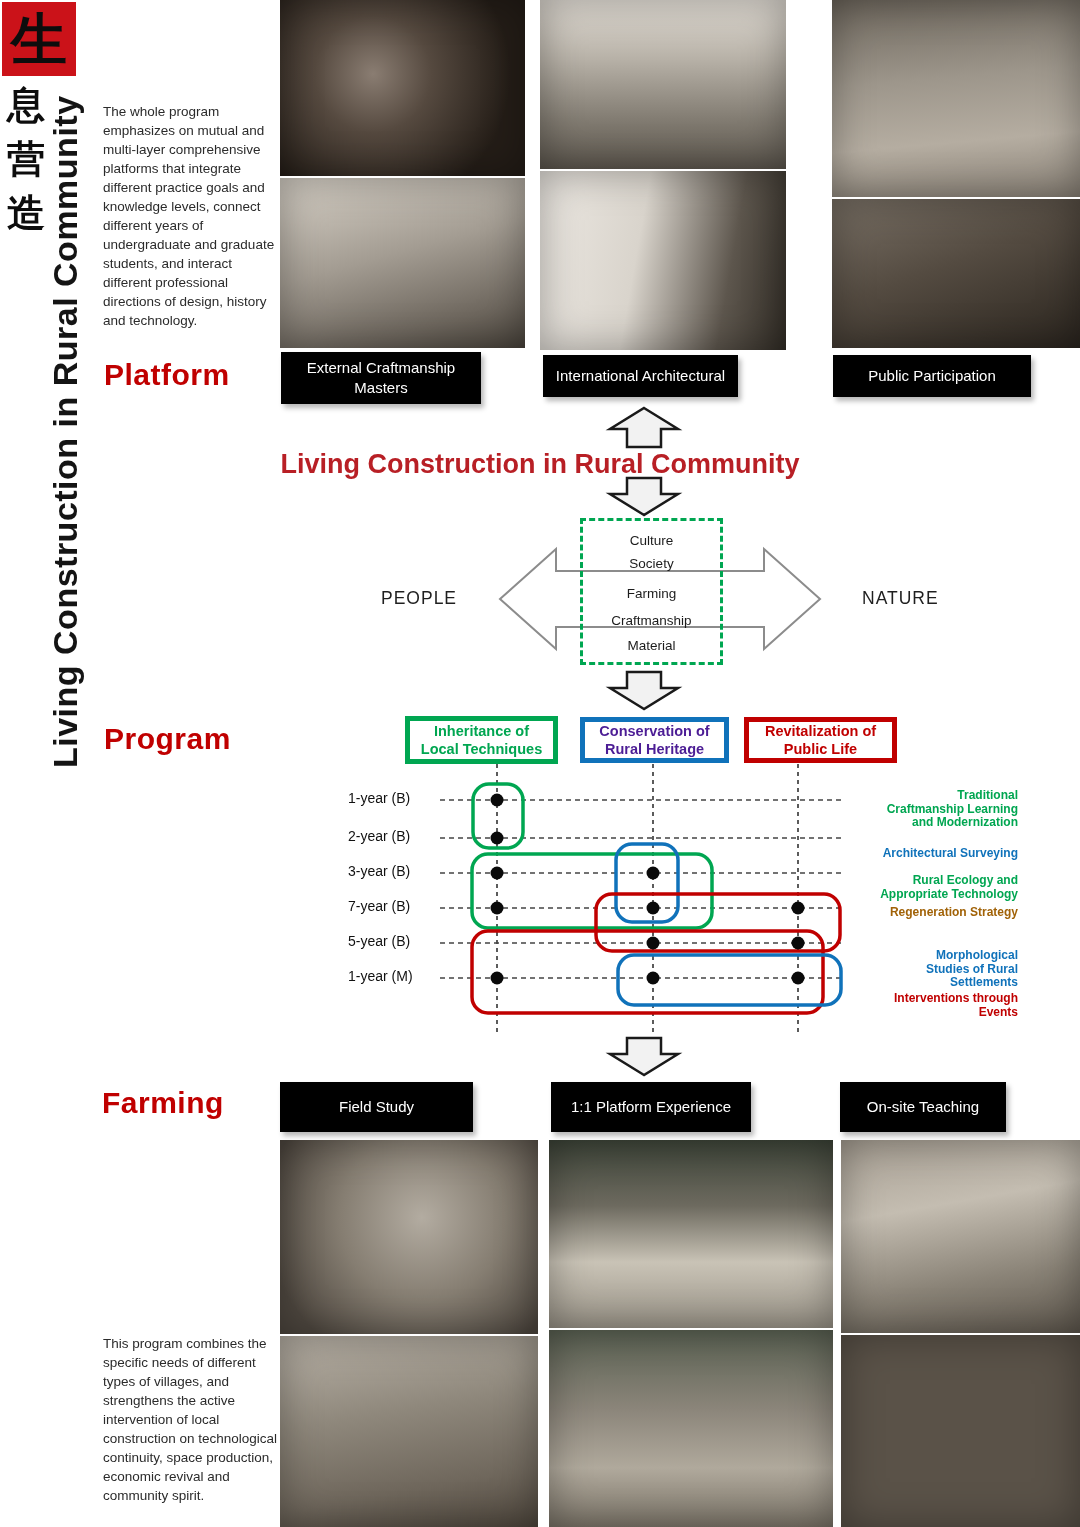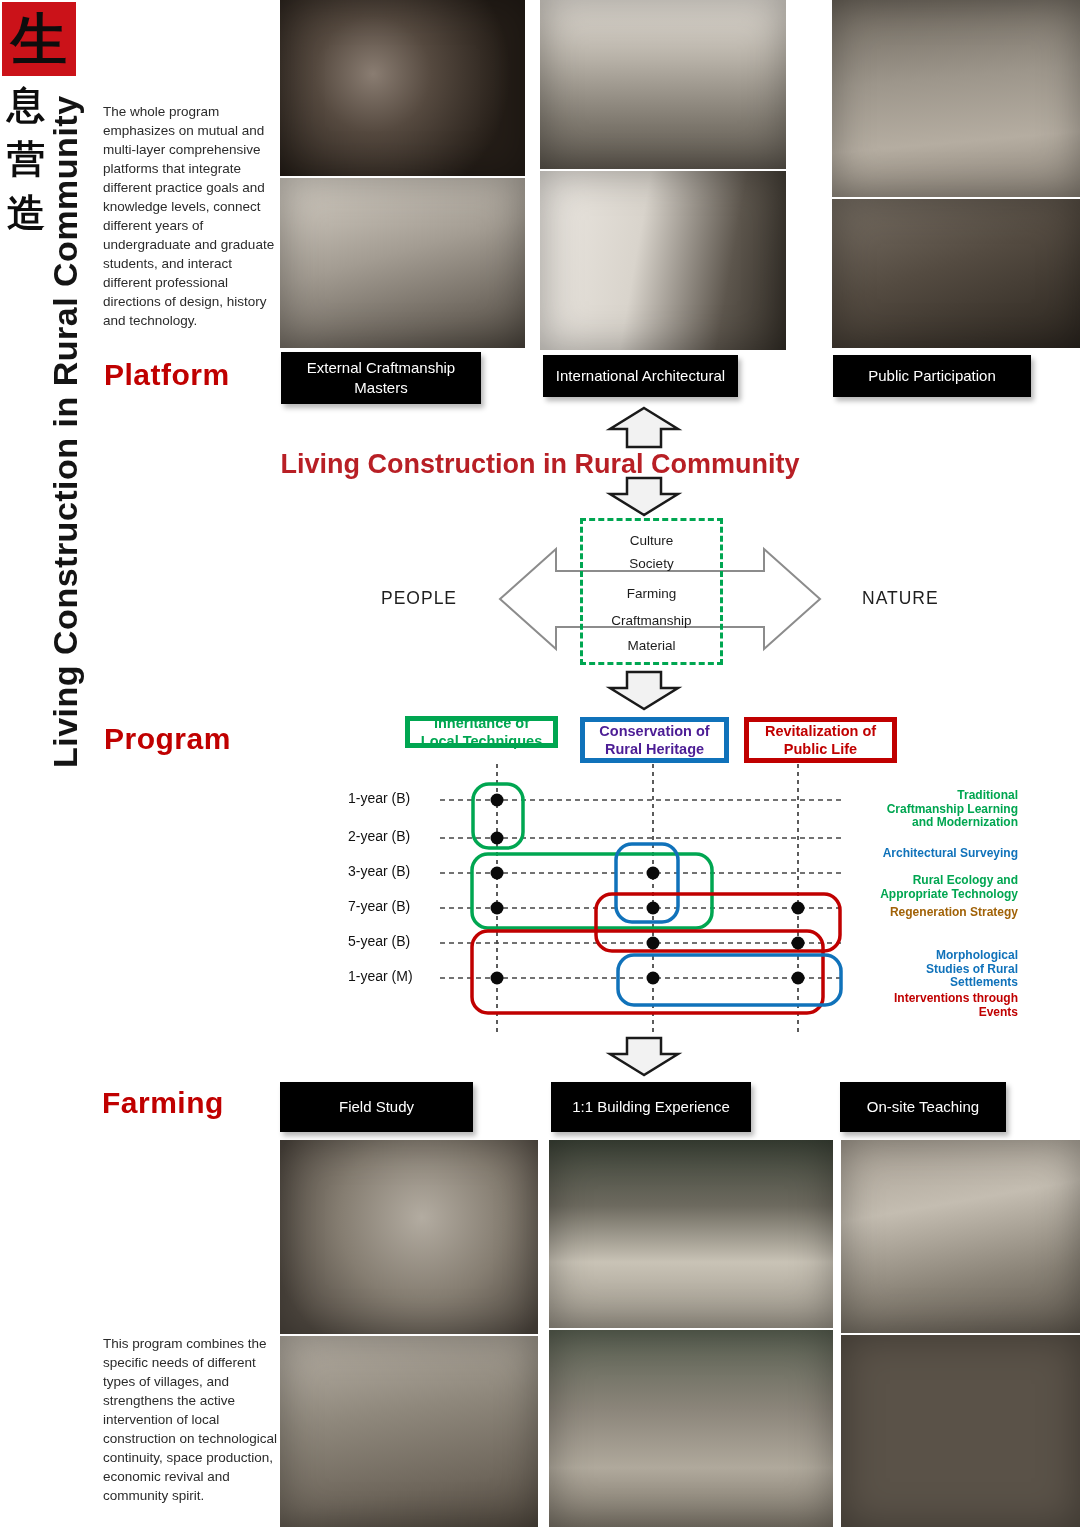--- a/index.html
+++ b/index.html
@@ -137,21 +137,21 @@
   <div class="abs dashed-box" id="core-box">
       <div class="core-item" style="top: 12px;">Culture</div>
       <div class="core-item" style="top: 35px;">Society</div>
       <div class="core-item" style="top: 65px;">Farming</div>
       <div class="core-item" style="top: 92px;">Craftmanship</div>
       <div class="core-item" style="top: 117px;">Material</div>
     </div>
 
   <div class="abs section-heading" style="left:104px;top:722px;">Program</div>
 
-  <div class="abs prog-box c-green" style="left:405px;top:716px;width:153px;height:32px;">Inheritance of
+  <div class="abs prog-box c-green" style="left:405px;top:716px;width:153px;height:48px;">Inheritance of
 Local Techniques</div>
   <div class="abs prog-box c-blue" style="left:580px;top:717px;width:149px;height:46px;">Conservation of
 Rural Heritage</div>
   <div class="abs prog-box c-red" style="left:744px;top:717px;width:153px;height:46px;">Revitalization of
 Public Life</div>
 
   <div id="row-labels">
       <div class="row-label" style="left: 348px; top: 790px;">1-year (B)</div>
       <div class="row-label" style="left: 348px; top: 828px;">2-year (B)</div>
       <div class="row-label" style="left: 348px; top: 863px;">3-year (B)</div>
@@ -170,21 +170,21 @@
       <div class="side-label" style="top: 949px; color: rgb(16, 114, 186);">Morphological
 Studies of Rural
 Settlements</div>
       <div class="side-label" style="top: 992px; color: rgb(192, 0, 0);">Interventions through
 Events</div>
     </div>
 
   <div class="abs section-heading" style="left:102px;top:1086px;">Farming</div>
 
   <div class="abs caption" style="left:280px;top:1082px;width:193px;height:50px;">Field Study</div>
-  <div class="abs caption" style="left:551px;top:1082px;width:200px;height:50px;">1:1 Building Experience</div>
+  <div class="abs caption" style="left:551px;top:1082px;width:200px;height:50px;">1:1 Platform Experience</div>
   <div class="abs caption" style="left:840px;top:1082px;width:166px;height:50px;">On-site Teaching</div>
 
   <div class="abs photo ph-d1" style="left:280px;top:1140px;width:258px;height:194px;"></div>
   <div class="abs photo ph-d2" style="left:280px;top:1336px;width:258px;height:191px;"></div>
   <div class="abs photo ph-e1" style="left:549px;top:1140px;width:284px;height:188px;"></div>
   <div class="abs photo ph-e2" style="left:549px;top:1330px;width:284px;height:197px;"></div>
   <div class="abs photo ph-f1" style="left:841px;top:1140px;width:239px;height:193px;"></div>
   <div class="abs photo ph-f2" style="left:841px;top:1335px;width:239px;height:192px;"></div>
 
   <div class="abs para" style="left:103px;top:1298px;width:182px;">This program combines the specific needs of different types of villages, and strengthens the active intervention of local construction on technological continuity, space production, economic revival and community spirit.</div>

